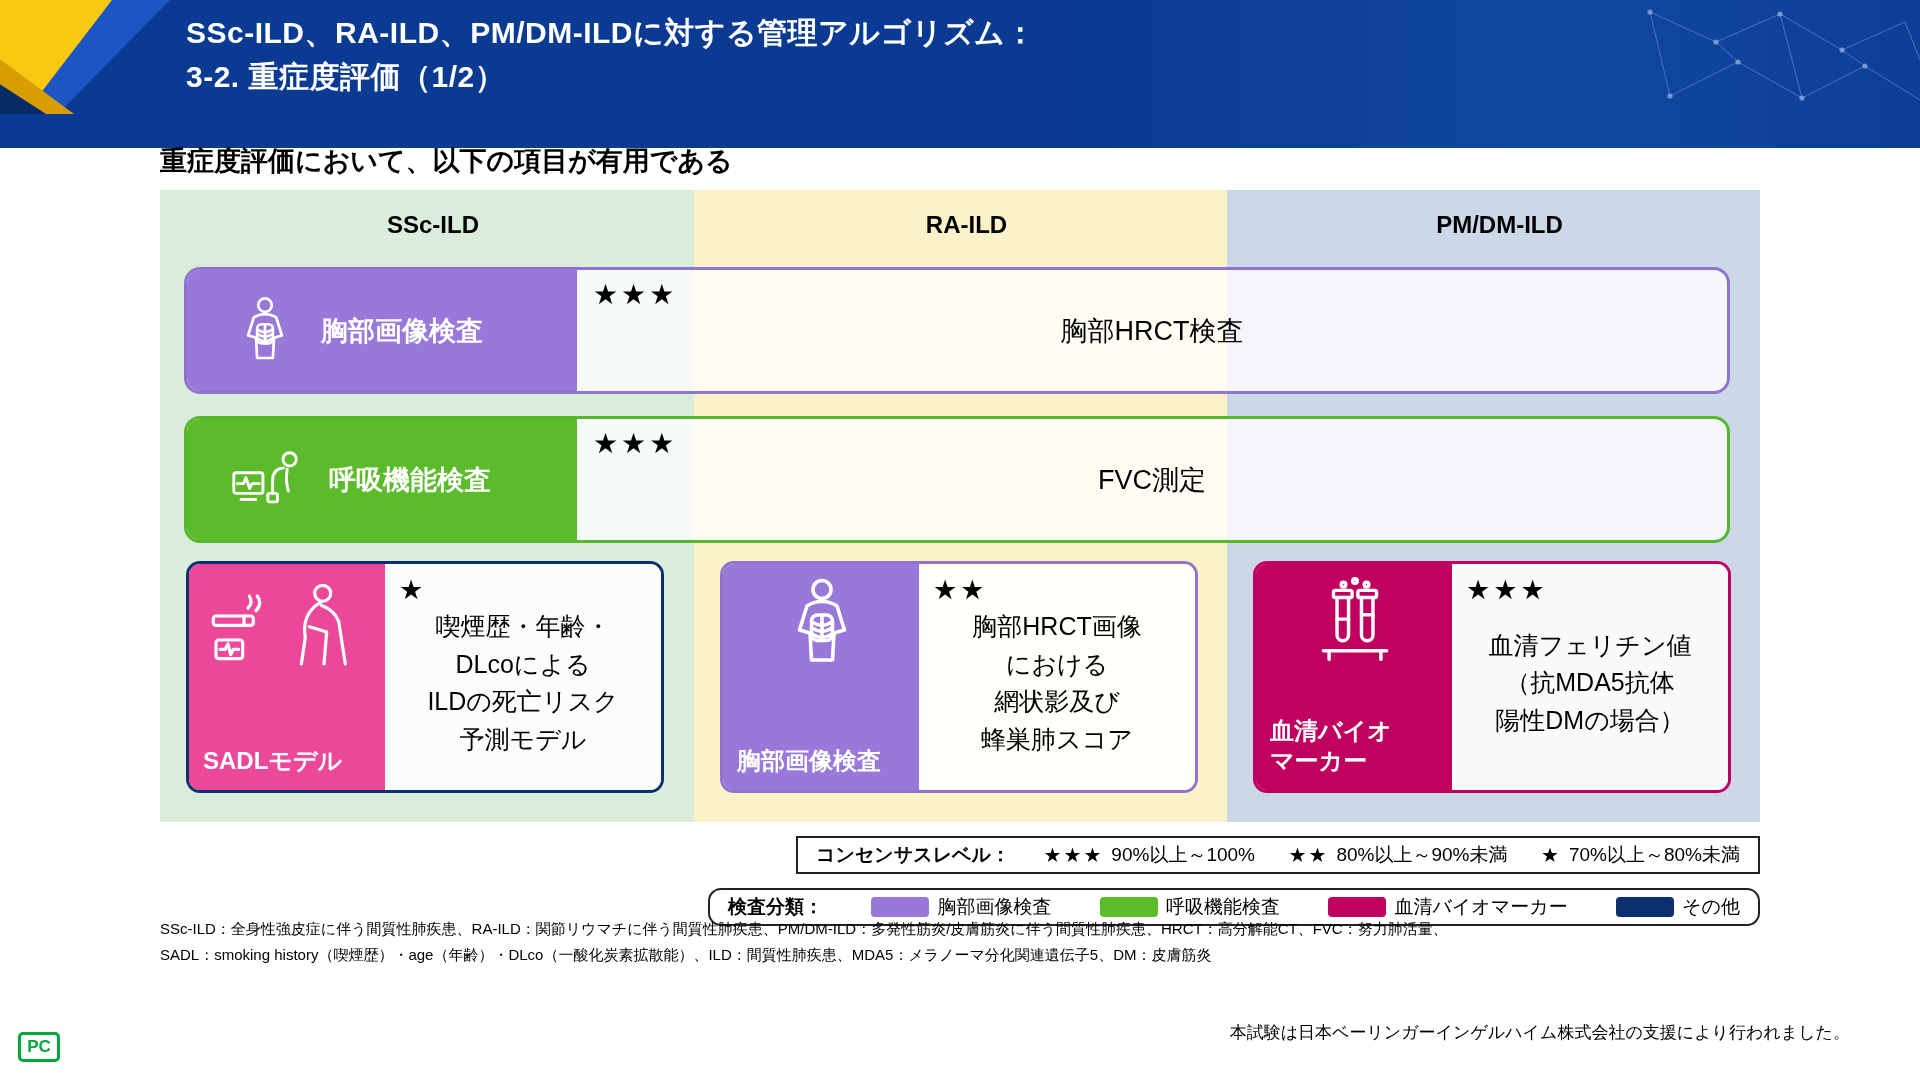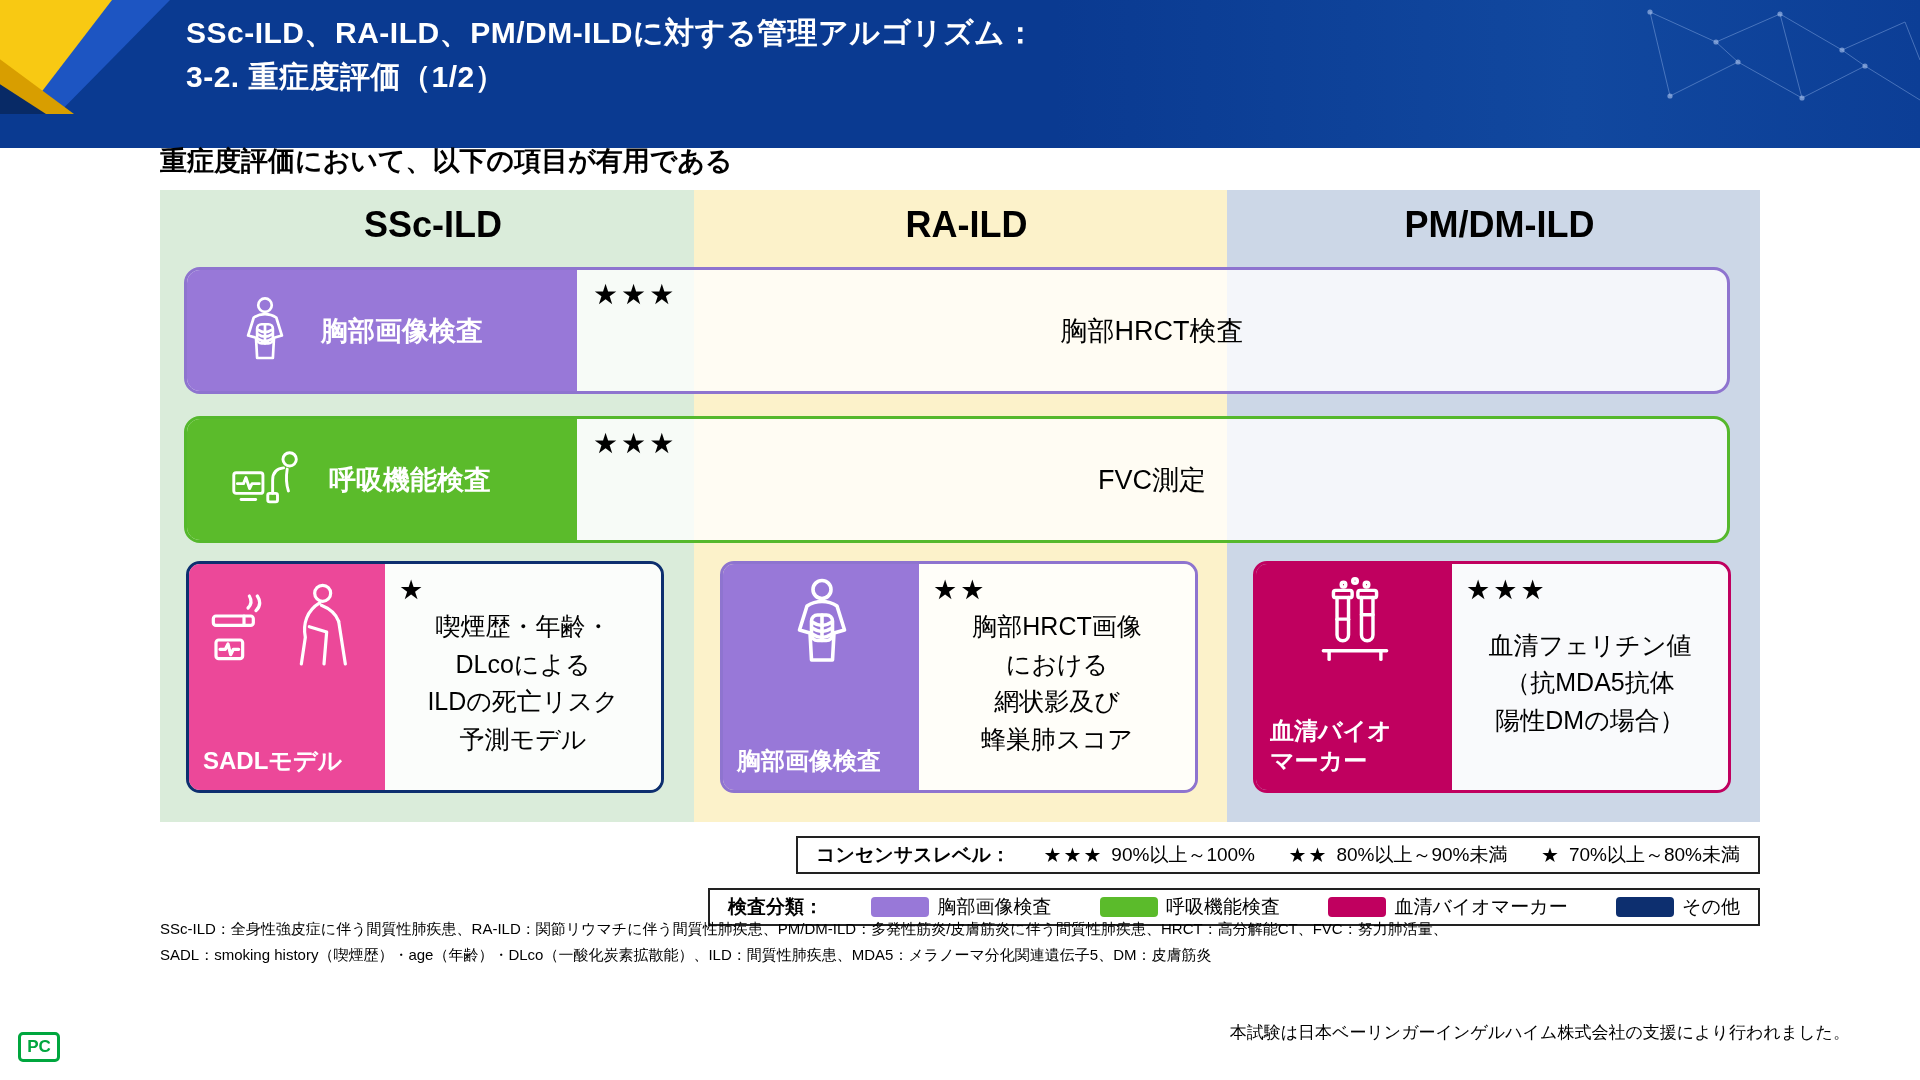--- a/index.html
+++ b/index.html
@@ -24,21 +24,21 @@
   
   .subtitle { position:absolute; left:160px; top:143px; font-size:27px; font-weight:bold; color:#000; }
 
   
   .table { position:absolute; left:160px; top:190px; width:1600px; height:632px; }
   .col-bg { position:absolute; top:0; height:632px; }
   .col-ssc { left:0;      width:534px; background:#daecda; }
   .col-ra  { left:534px;  width:533px; background:#fcf2ca; }
   .col-pm  { left:1067px; width:533px; background:#ccd7e7; }
   .col-header { position:absolute; top:0; height:70px; display:flex; align-items:center;
-    justify-content:center; font-size:36px; font-weight:bold; color:#000;padding-left:12px; }
+    justify-content:center; font-size:24px; font-weight:bold; color:#000;padding-left:12px; }
   .ch-ssc { left:0; width:534px; } .ch-ra { left:534px; width:533px; } .ch-pm { left:1067px; width:533px; }
 
   .band { position:absolute; left:24px; width:1546px; height:127px; border-radius:16px;
     overflow:hidden; display:flex; background:rgba(255,255,255,0.78); }
   .band1 { top:77px;  border:3px solid #8e74cf; }
   .band2 { top:226px; border:3px solid #55b82c; }
   .band-block { width:390px; height:100%; display:flex; align-items:center; gap:20px;
     padding-left:42px; color:#fff; font-weight:bold; font-size:27px; flex-shrink:0; }
   .band1 .band-block { background:#9878d8; }
   .band2 .band-block { background:#5bbb2b; }
@@ -60,21 +60,21 @@
   .cell-label { font-size:24px; font-weight:bold; line-height:1.25; }
   .cell-content { position:relative; flex:1; background:rgba(255,255,255,0.88);
     display:flex; align-items:center; justify-content:center; text-align:center;
     font-size:25px; line-height:1.5; color:#000; padding-top:12px; }
   .cell-stars { position:absolute; top:6px; left:14px; font-size:27px; letter-spacing:3px; color:#000; }
 
   
   .legend { position:absolute; background:#fff; border:2px solid #222; display:flex;
     align-items:center; font-size:19px; color:#000; }
   .legend1 { left:796px; top:836px; width:964px;  height:38px; padding:0 18px; justify-content:space-between;gap:28px; }
-  .legend2 { left:708px; top:888px; width:1052px; height:38px; padding:0 18px; justify-content:space-between; }
+  .legend2 { left:708px; top:888px; width:1052px; height:38px; padding:0 18px; justify-content:space-between;border-radius:13px; }
   .legend-label { font-weight:bold; }
   .legend-item { display:flex; align-items:center; gap:8px; }
   .lstars { letter-spacing:2px; font-size:20px; }
   .swatch { display:inline-block; width:58px; height:20px; border-radius:4px; }
 
   
   .footnotes { position:absolute; left:160px; top:916px; font-size:15px; line-height:1.75; color:#000; }
   .citation { position:absolute; right:70px; top:1020px; text-align:right; font-size:17px; line-height:1.55; color:#000; }
   .logo { position:absolute; left:18px; top:1032px; width:42px; height:30px; border:3px solid #00a63e;
     border-radius:5px; color:#00a63e; font-weight:bold; font-size:17px;

